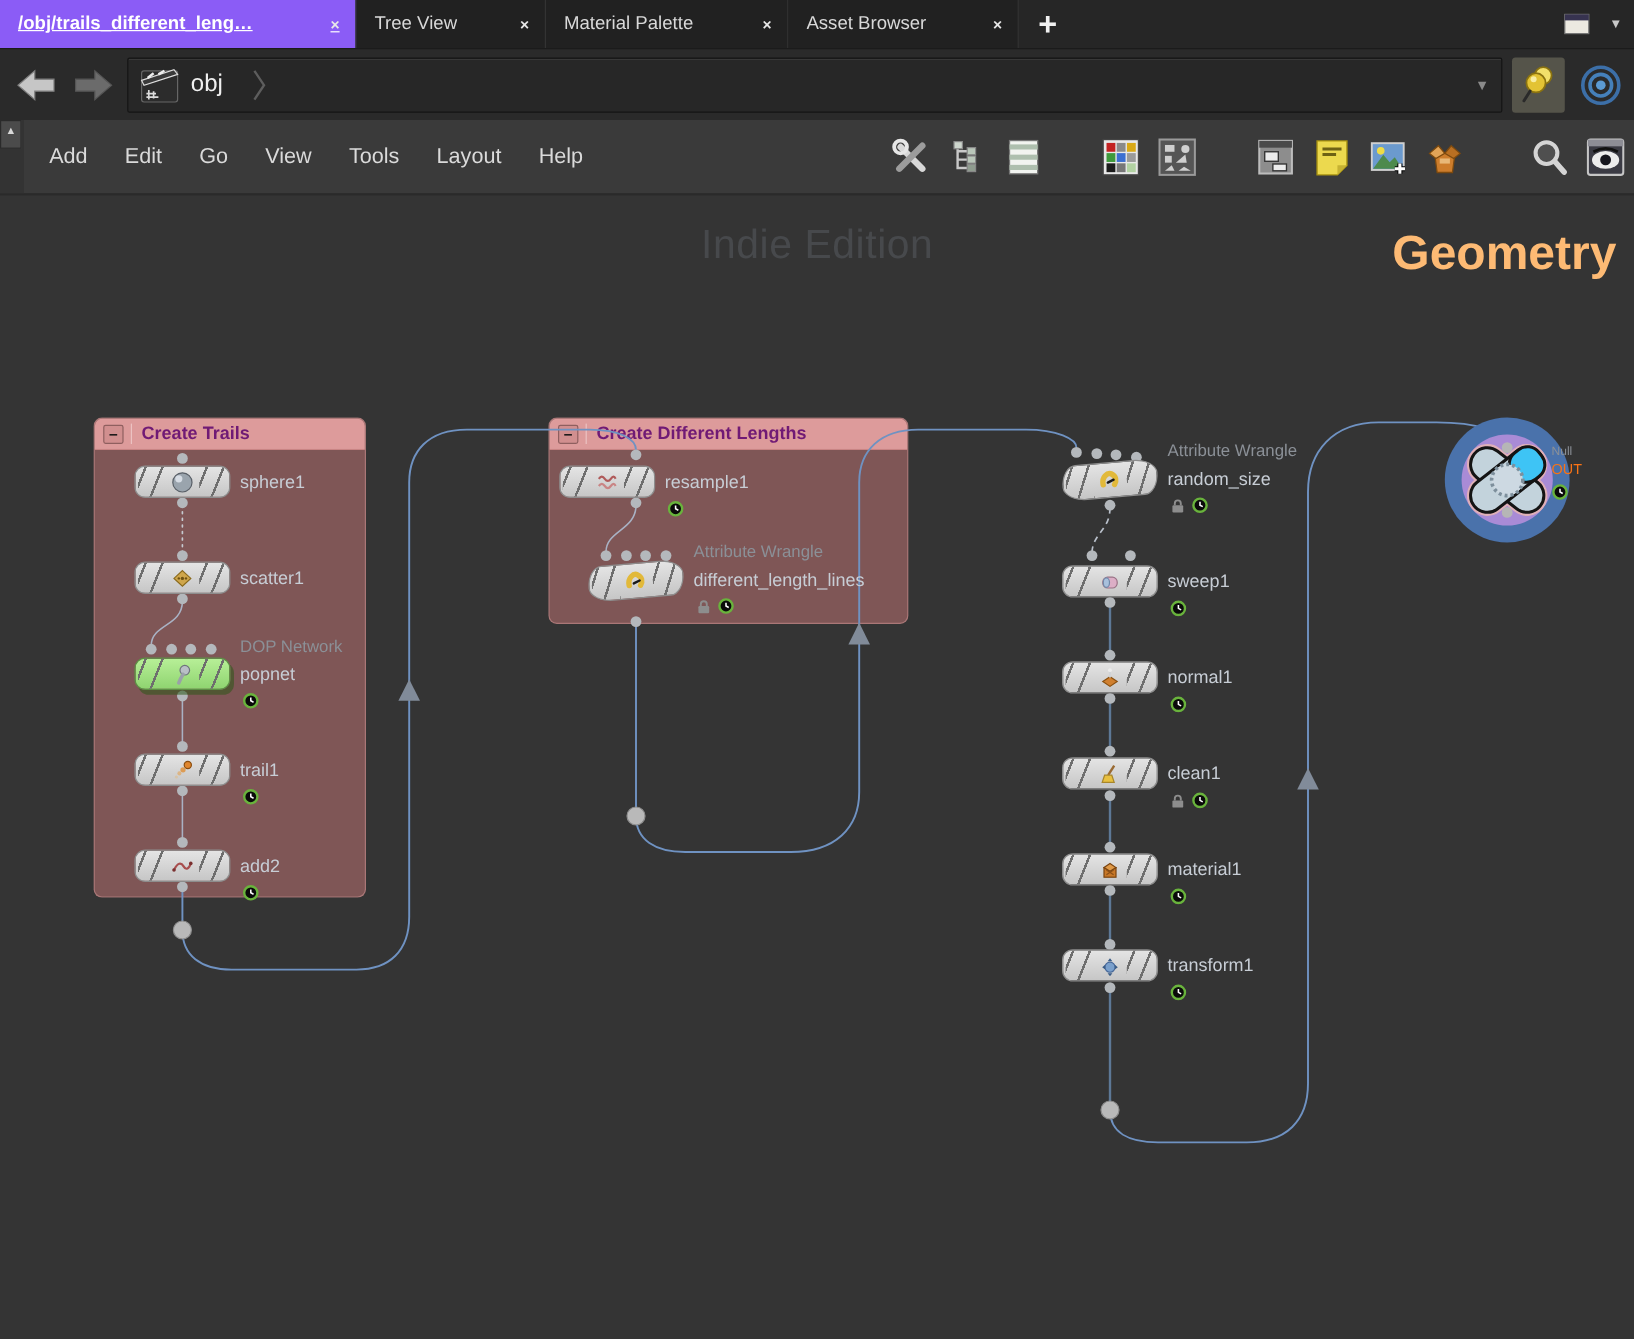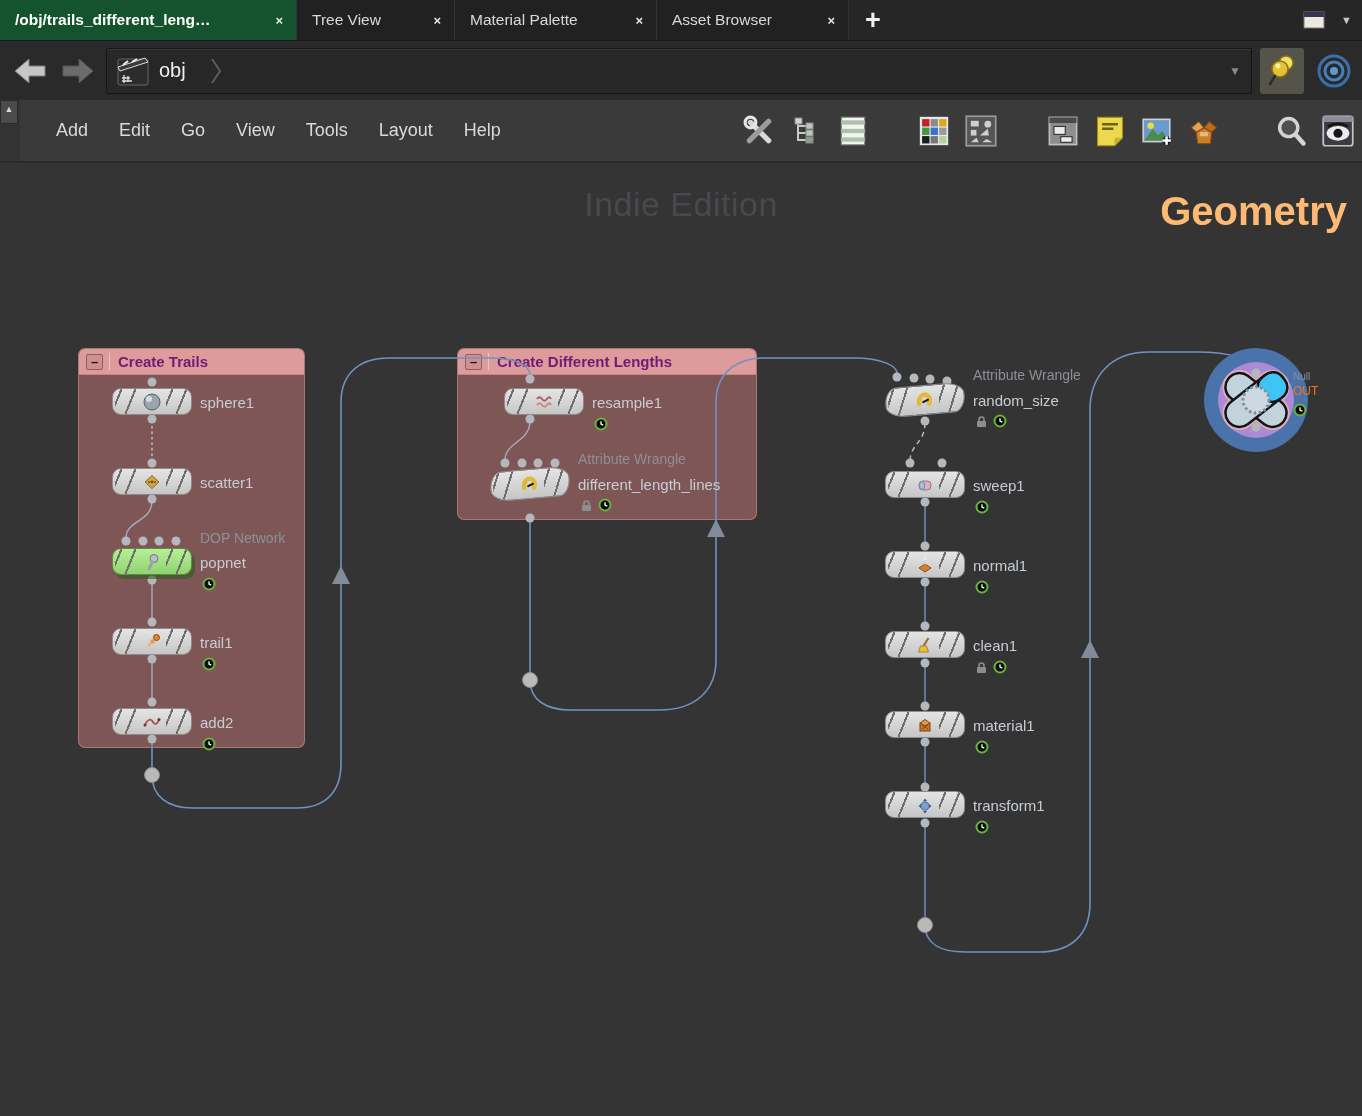--- a/index.html
+++ b/index.html
@@ -4,21 +4,21 @@
 <style>
   * { box-sizing: border-box; margin: 0; padding: 0; }
   html,body { width:1362px; height:1116px; background:#343434; overflow:hidden;
     font-family:"Liberation Sans", sans-serif; }
 
   
   .tabbar { height:40px; background:#262626; display:flex; align-items:stretch; }
   .tab { display:flex; align-items:center; padding:0 13px 0 15px; background:#212121;
     border-right:1px solid #333; color:#d9d9d9; font-size:15.5px; white-space:nowrap; cursor:default; }
   .tab .tab-label { overflow:hidden; text-overflow:ellipsis; }
-  .tab.active { background:#14532d; color:#fff; font-weight:bold; }
+  .tab.active { background:#8b5cf6; color:#fff; font-weight:bold;text-decoration:underline; }
   .tab .tab-close { margin-left:auto; padding-left:12px; font-size:13px; font-weight:bold; color:#e8e8e8; }
   .tab-add { width:48px; display:flex; align-items:center; justify-content:center;
     color:#f0f0f0; font-size:27px; font-weight:bold; }
   .tabbar-right { margin-left:auto; display:flex; align-items:center; gap:16px; padding-right:10px; }
   .caret-down { color:#c8c8c8; font-size:11px; }
 
   
   .pathbar { height:60px; background:#2a2a2a; border-top:1px solid #1b1b1b;
     display:flex; align-items:center; padding:0 6px 0 10px; gap:8px; }
   .nav-btn { width:40px; height:34px; display:flex; align-items:center; justify-content:center; background:none; border:none; }
@@ -30,21 +30,21 @@
   .side-btn { width:44px; height:46px; display:flex; align-items:center; justify-content:center;
     border:none; background:none; border-radius:3px; }
   .side-btn.lit { background:#55544a; }
 
   
   .menubar { height:63px; background:#3a3a3a; border-bottom:2px solid #2a2a2a;
     display:flex; align-items:center; position:relative; }
   .collapse-strip { position:absolute; left:0; top:0; width:20px; height:100%; background:#333; }
   .collapse-handle { width:18px; height:24px; background:#4b4b4b; border:1px solid #2a2a2a;
     display:flex; align-items:flex-start; justify-content:center; color:#d8d8d8; font-size:9px; padding-top:3px; }
-  .menu-items { display:flex; margin-left:56px; }
+  .menu-items { display:flex; margin-left:41px; }
   .menu-item { color:#dadada; font-size:18px; margin-right:31px; cursor:default; }
   .tgroup { position:absolute; top:50%; transform:translateY(-50%); display:flex; gap:13px; }
   .tbtn { width:34px; height:34px; border:none; background:none; display:flex; align-items:center; justify-content:center; }
 
   
   .canvas { position:absolute; left:0; top:163px; width:1362px; height:953px; background:#343434; overflow:hidden; }
   .wm-edition { position:absolute; left:50%; top:22px; transform:translateX(-50%);
     font-size:34px; color:#47494c; letter-spacing:.5px; }
   .wm-context { position:absolute; right:15px; top:26px; font-size:40px; font-weight:bold; color:#fdba74; }
 
@@ -454,21 +454,21 @@
     </div>
     <span class="node-label">add2</span>
     <div class="badges">
       <svg width="14" height="14">
           <circle cx="7" cy="7" r="5.5" fill="#0a0a0a" stroke="#69b33c" stroke-width="2"></circle>
           <path d="M7 4.2 L7 7 L9.3 8.2" stroke="#fff" stroke-width="1.3" fill="none"></path>
         </svg>
     </div>
   </div>
 
-  <div class="node" style="left:504px;top:225px">
+  <div class="node" style="left:466px;top:225px">
     <div class="node-body">
       <svg class="node-icon" width="20" height="20">
         <path d="M3,7 q2.5,-3.5 5,0 t5,0 t4,0" stroke="#b05a5a" stroke-width="1.8" fill="none"></path>
         <path d="M3,13 q2.5,-3.5 5,0 t5,0 t4,0" stroke="#c98585" stroke-width="1.8" fill="none"></path>
       </svg>
     </div>
     <span class="node-label">resample1</span>
     <div class="badges">
       <svg width="14" height="14">
           <circle cx="7" cy="7" r="5.5" fill="#0a0a0a" stroke="#69b33c" stroke-width="2"></circle>

